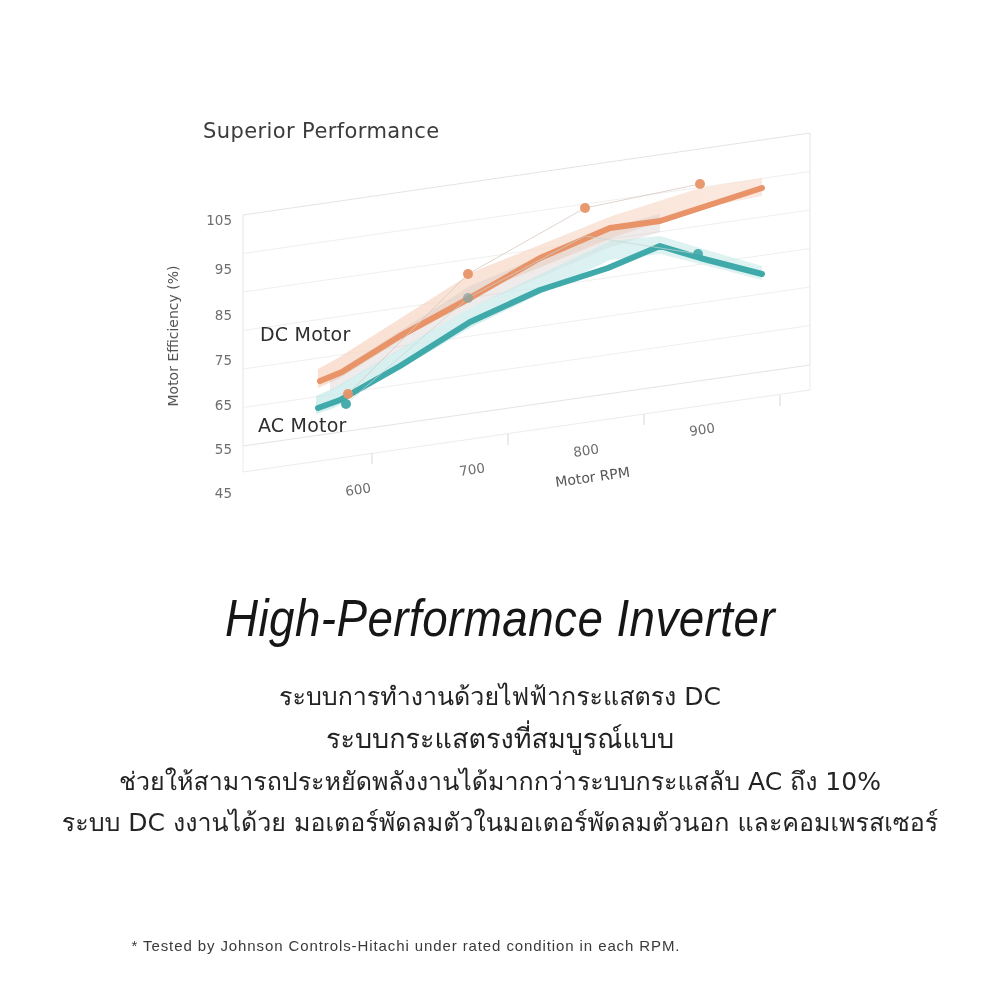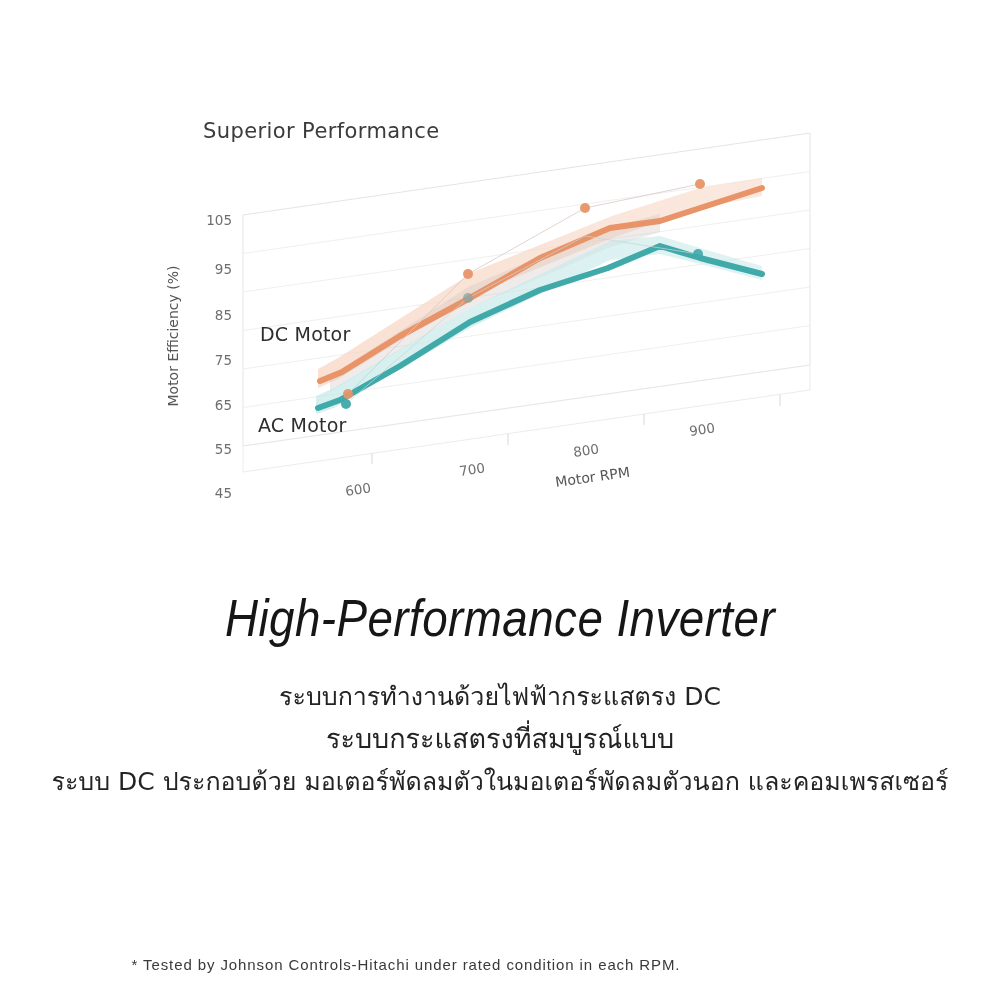--- a/index.html
+++ b/index.html
@@ -76,21 +76,21 @@
     line-height: 1.0;
   }
   .body-line.l0 { font-size: 27px; margin-bottom: 17px; }
   .body-line.l1 { font-size: 25px; margin-bottom: 16px; }
   .body-line.l2 { font-size: 25px; margin-bottom: 16px; }
   .body-line.l3 { font-size: 25px; }
 
   
   #footnote {
     position: absolute;
-    left: 0; top: 920px;
+    left: 0; top: 901px;
     width: 812px;
     text-align: center;
     font-family: "Liberation Sans Narrow", "Liberation Sans", sans-serif;
     font-size: 15px;
     color: #3a3a3a;
     letter-spacing: 0.9px;
   }
 </style>
 </head>
 <body>
@@ -222,18 +222,19 @@
 
       <text class="axis-title-text" x="556" y="451" transform="rotate(-8 556 451)">Motor RPM</text>
     </svg>
   </div>
 
   <div id="headline">High-Performance  Inverter</div>
 
   <div id="body-copy">
     <div class="body-line l1">ระบบการทำงานด้วยไฟฟ้ากระแสตรง  DC</div>
     <div class="body-line l0">ระบบกระแสตรงที่สมบูรณ์แบบ</div>
-    <div class="body-line l3">ระบบ  DC  ประกอบด้วย  มอเตอร์พัดลมตัวในมอเตอร์พัดลมตัวนอก  และคอมเพรสเซอร์</div>
+    <div class="body-line l2">ช่วยให้สามารถประหยัดพลังงานได้มากกว่าระบบกระแสลับ  AC  ถึง  10%</div>
+    <div class="body-line l3">ระบบ  DC  งงานได้วย  มอเตอร์พัดลมตัวในมอเตอร์พัดลมตัวนอก  และคอมเพรสเซอร์</div>
   </div>
 
   <div id="footnote">* Tested by Johnson Controls-Hitachi under rated condition in each RPM.</div>
 
 </div>
 
 </body></html>

